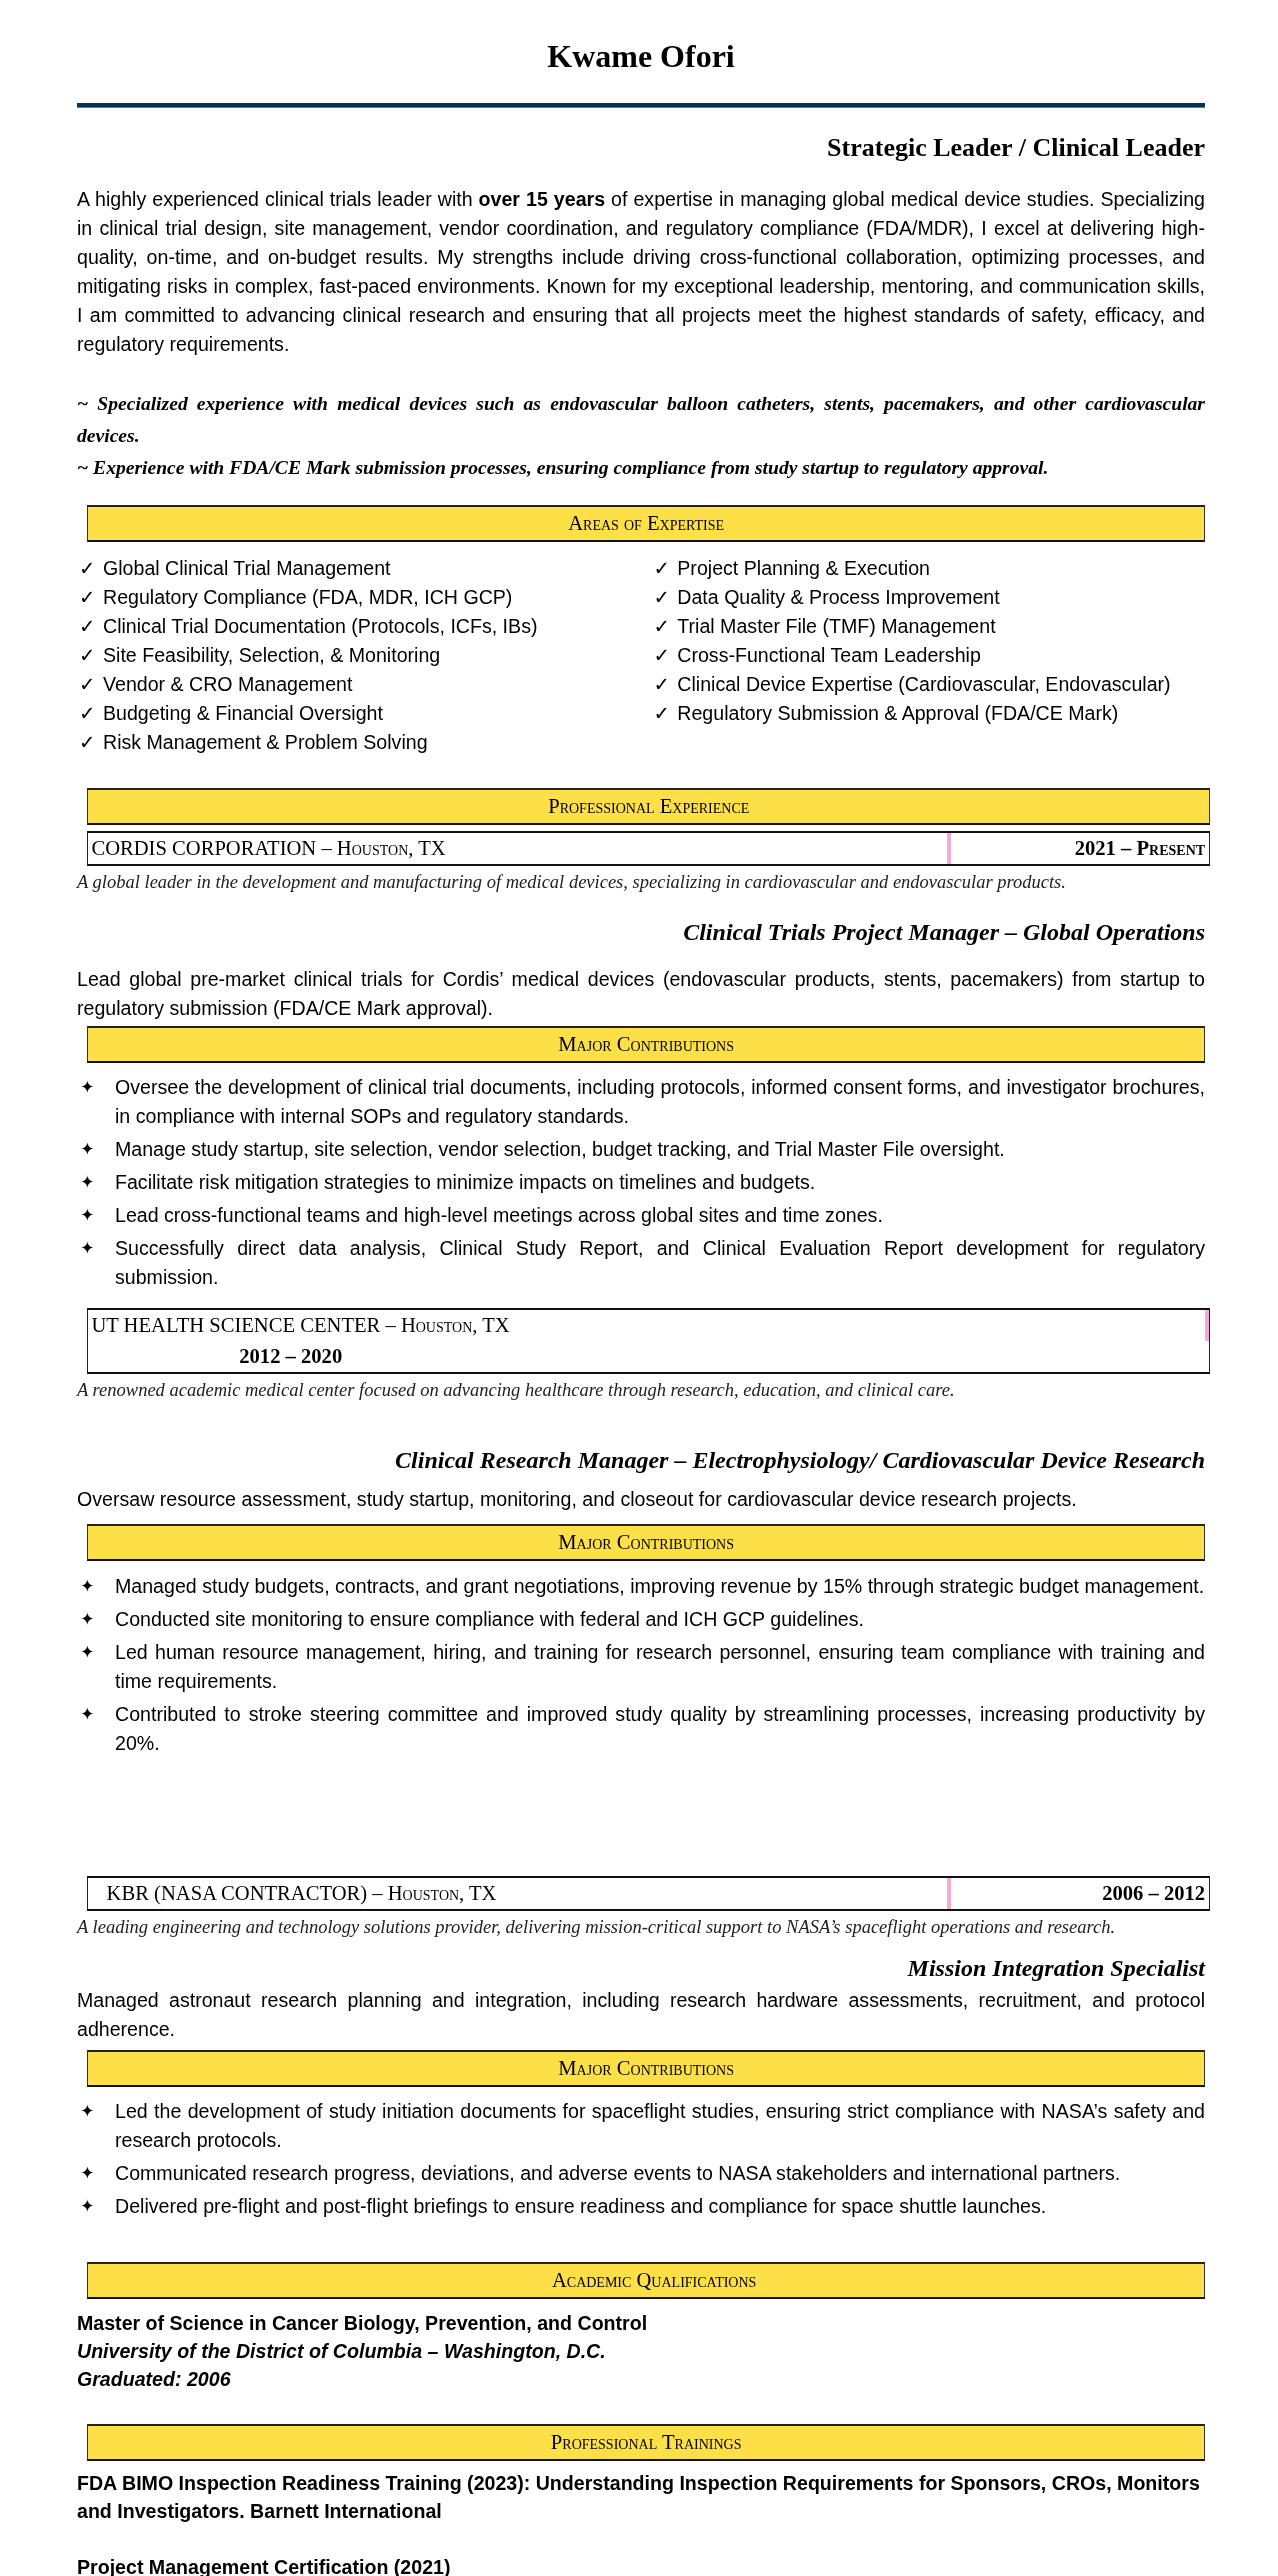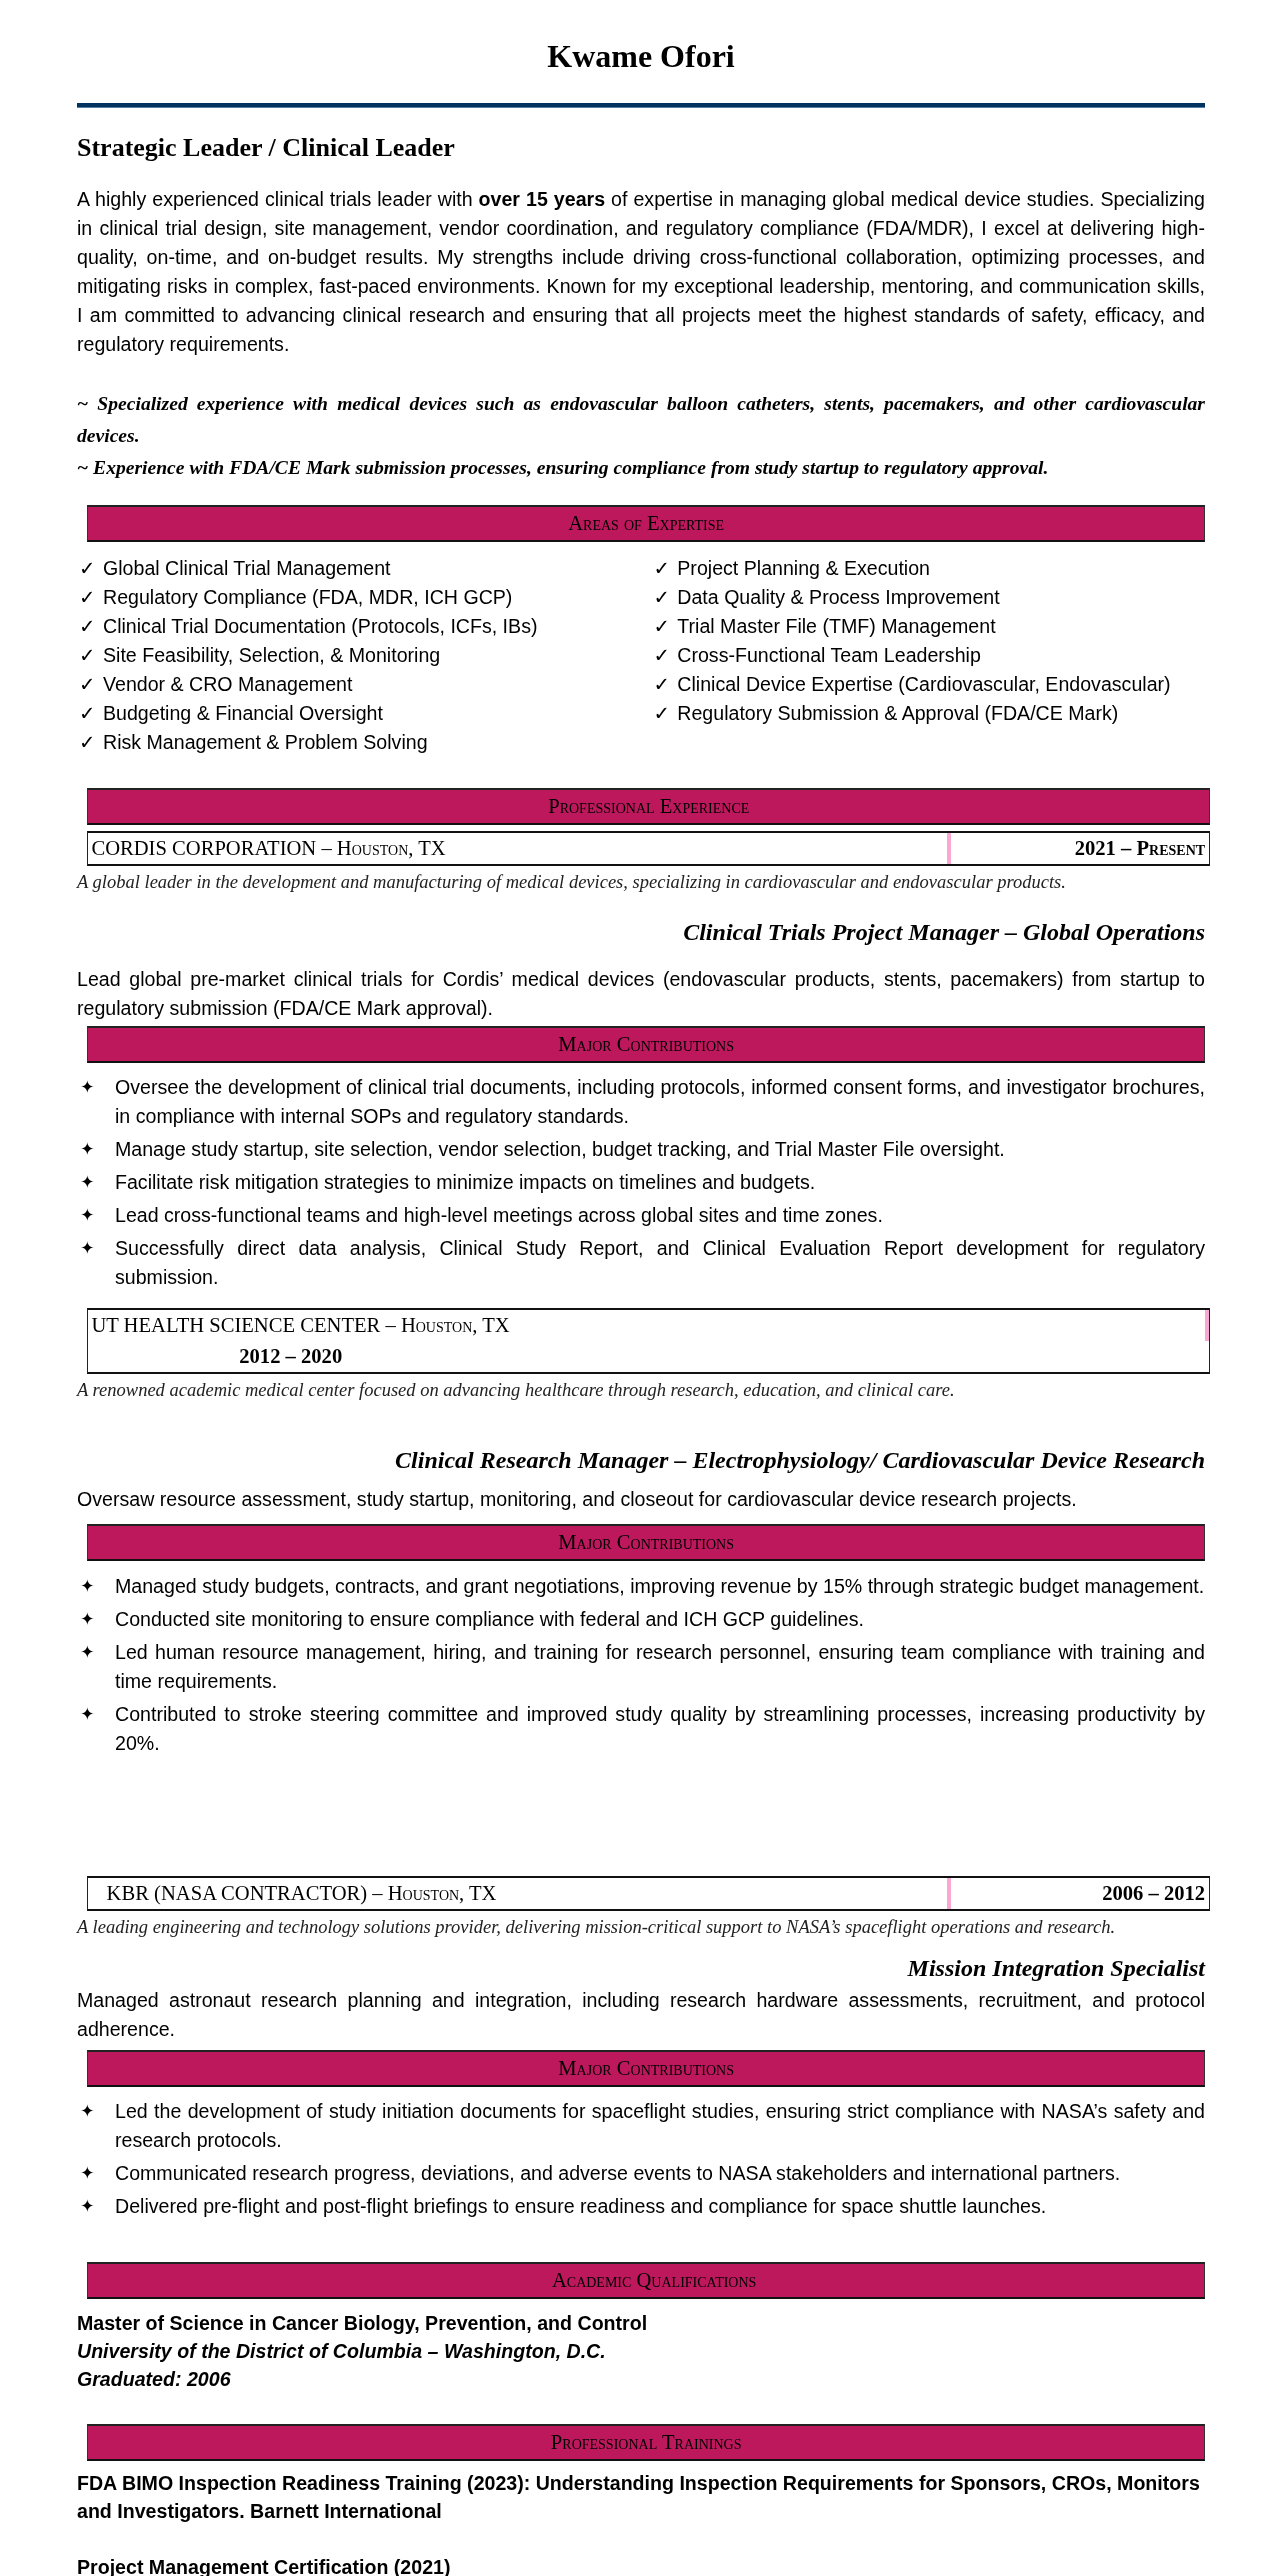--- a/index.html
+++ b/index.html
@@ -7,26 +7,26 @@
   body { width: 1278px; height: 3615px; position: relative; color: #000; }
   .page { position: absolute; left: 77px; top: 36px; width: 1128px; }
   .serif { font-family: "Liberation Serif", "DejaVu Serif", serif; }
   .sans { font-family: "Liberation Sans", "DejaVu Sans", sans-serif; }
 
   .name { text-align: center; font-size: 32px; font-weight: bold; line-height: 41px; }
   .contact { text-align: center; font-size: 23px; line-height: 33px; }
   .contact .link { color: #0000ee; font-weight: bold; }
   .rule { height: 5.2px; background: #00335f; margin: 26px 0 0 0; border-bottom: 1px solid #5a7fa5; }
 
-  .headline { text-align: left; font-size: 26px; font-weight: bold; margin-top: 21.6px; line-height: 36px; }
+  .headline { text-align: right; font-size: 26px; font-weight: bold; margin-top: 21.6px; line-height: 36px; }
   .summary { font-size: 19.6px; line-height: 29px; text-align: justify; margin-top: 19.6px; }
   .highlights { margin-top: 29px; font-size: 19.6px; line-height: 32px; font-weight: bold; font-style: italic; text-align: justify; }
 
   .section-bar {
-    background: #be185d; border: 1px solid #333; border-top: 2.6px solid #222; border-bottom: 2.6px solid #111;
+    background: #fde047; border: 1px solid #333; border-top: 2.6px solid #222; border-bottom: 2.6px solid #111;
     text-align: center; font-variant: small-caps; font-size: 20.6px; line-height: 33px; margin-left: 10.3px; margin-right: -5.2px;
   }
   .section-bar.inner { margin-left: 10.3px; margin-right: 0; }
 
   .expertise { display: grid; grid-template-columns: 1fr 1fr; column-gap: 20.6px; margin-top: 12.4px; font-size: 19.6px; line-height: 29px; }
   .expertise ul { list-style: none; }
   .expertise li { display: flex; }
   .check { width: 26px; flex: none; padding-left: 2.1px; }
 
   .job-bar { display: flex; margin-left: 10.3px; margin-right: -5.2px; border: 1px solid #222; border-top: 2.6px solid #111; border-bottom: 2.6px solid #111; font-size: 20.6px; line-height: 31px; }

